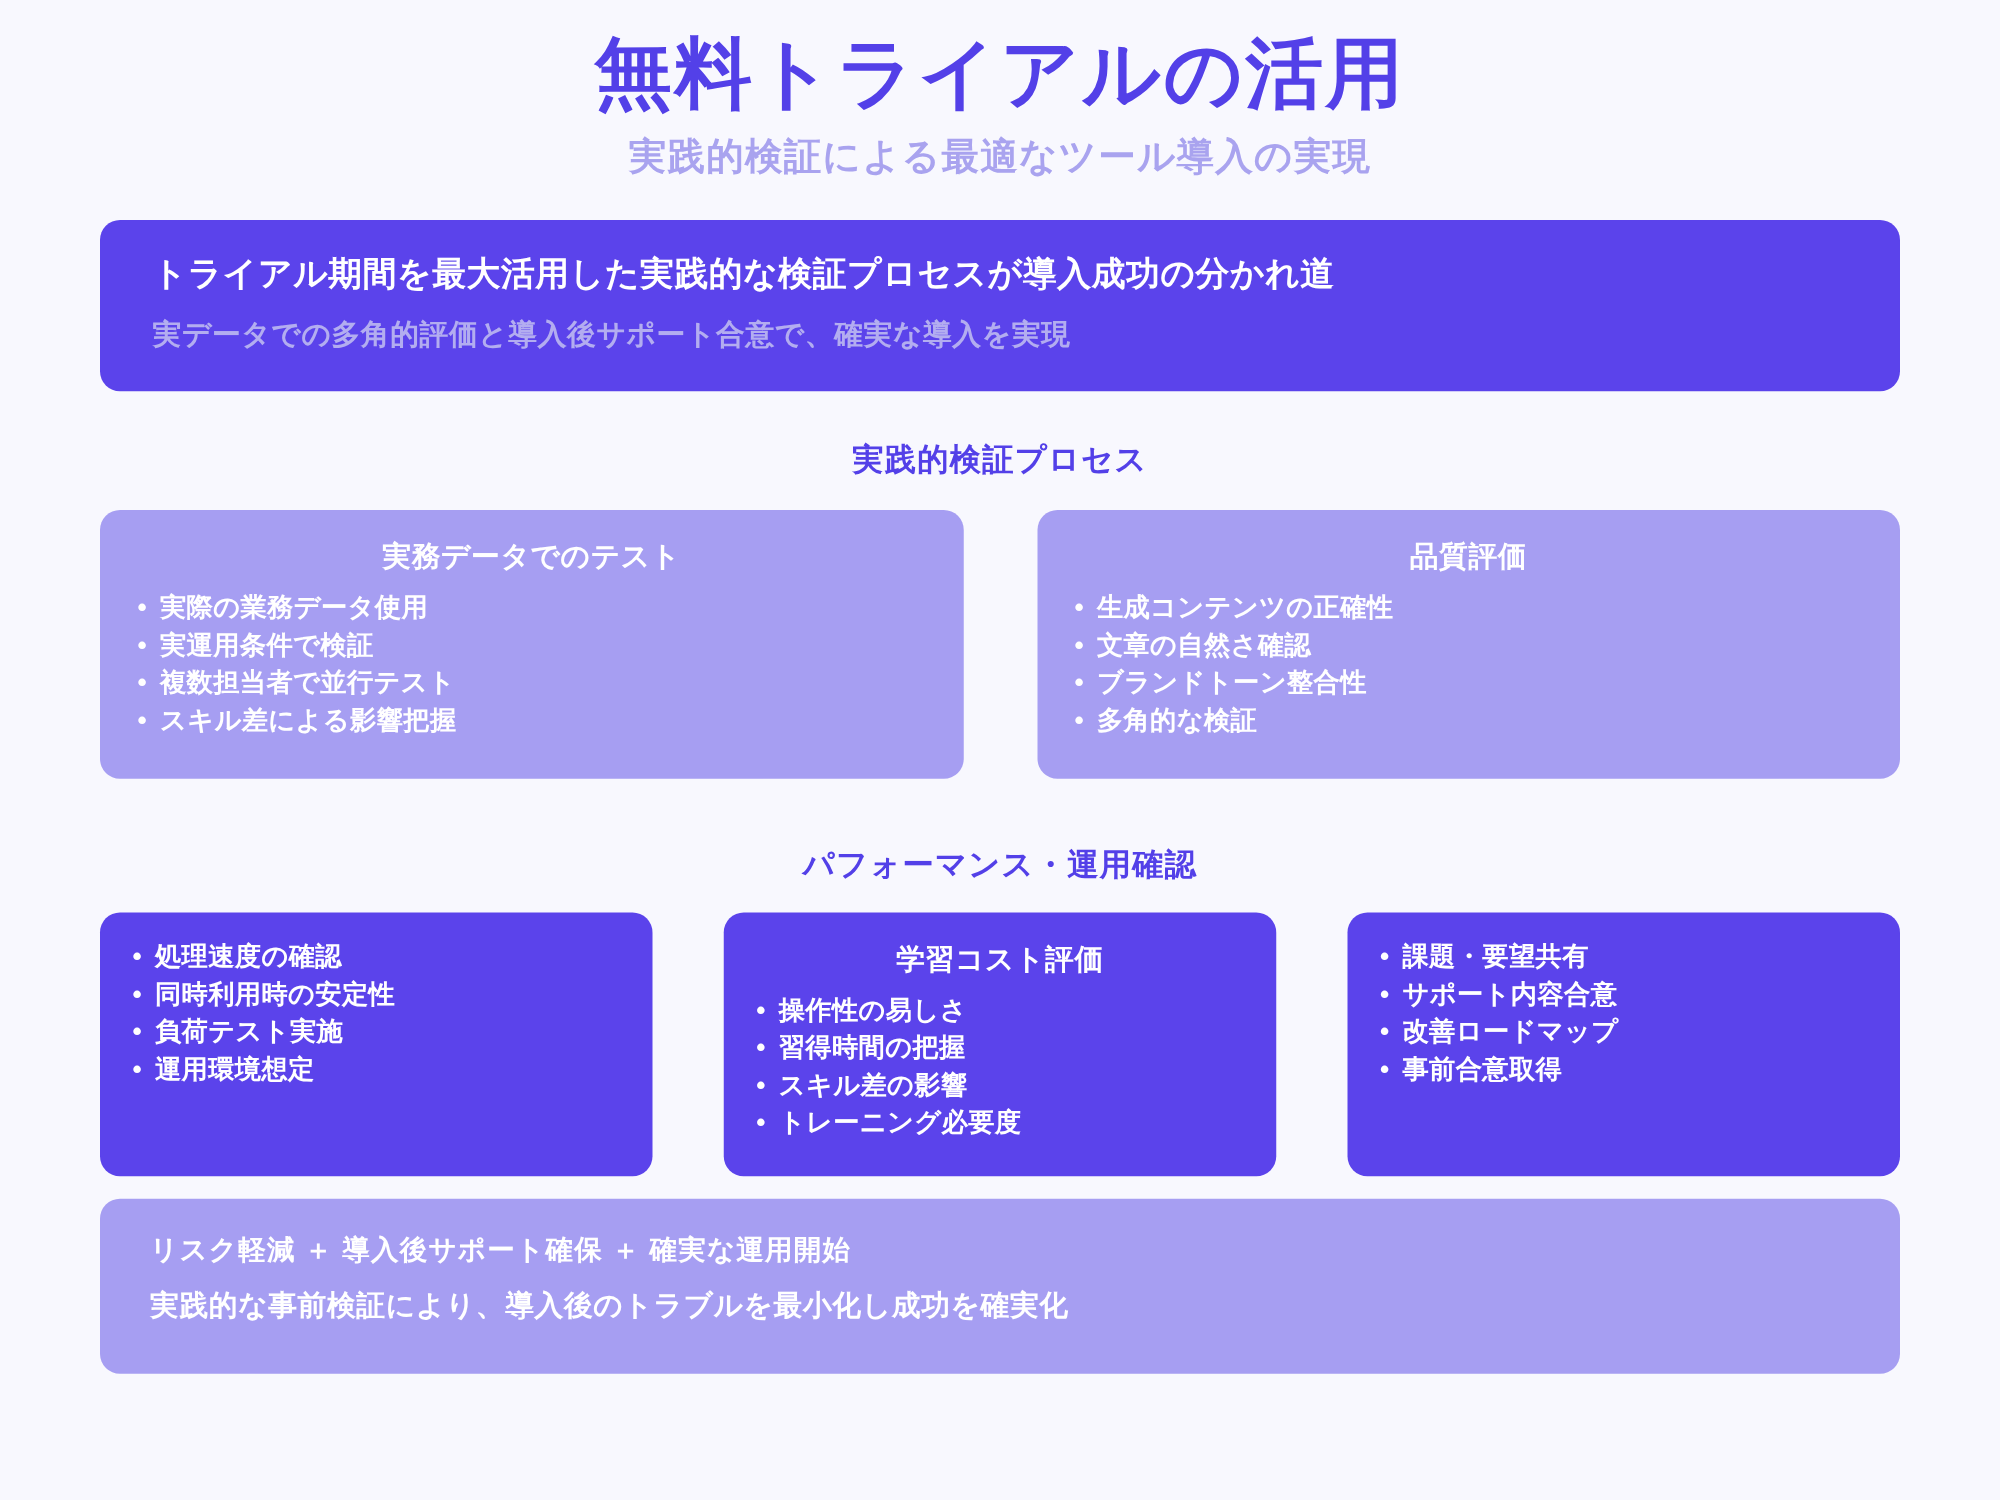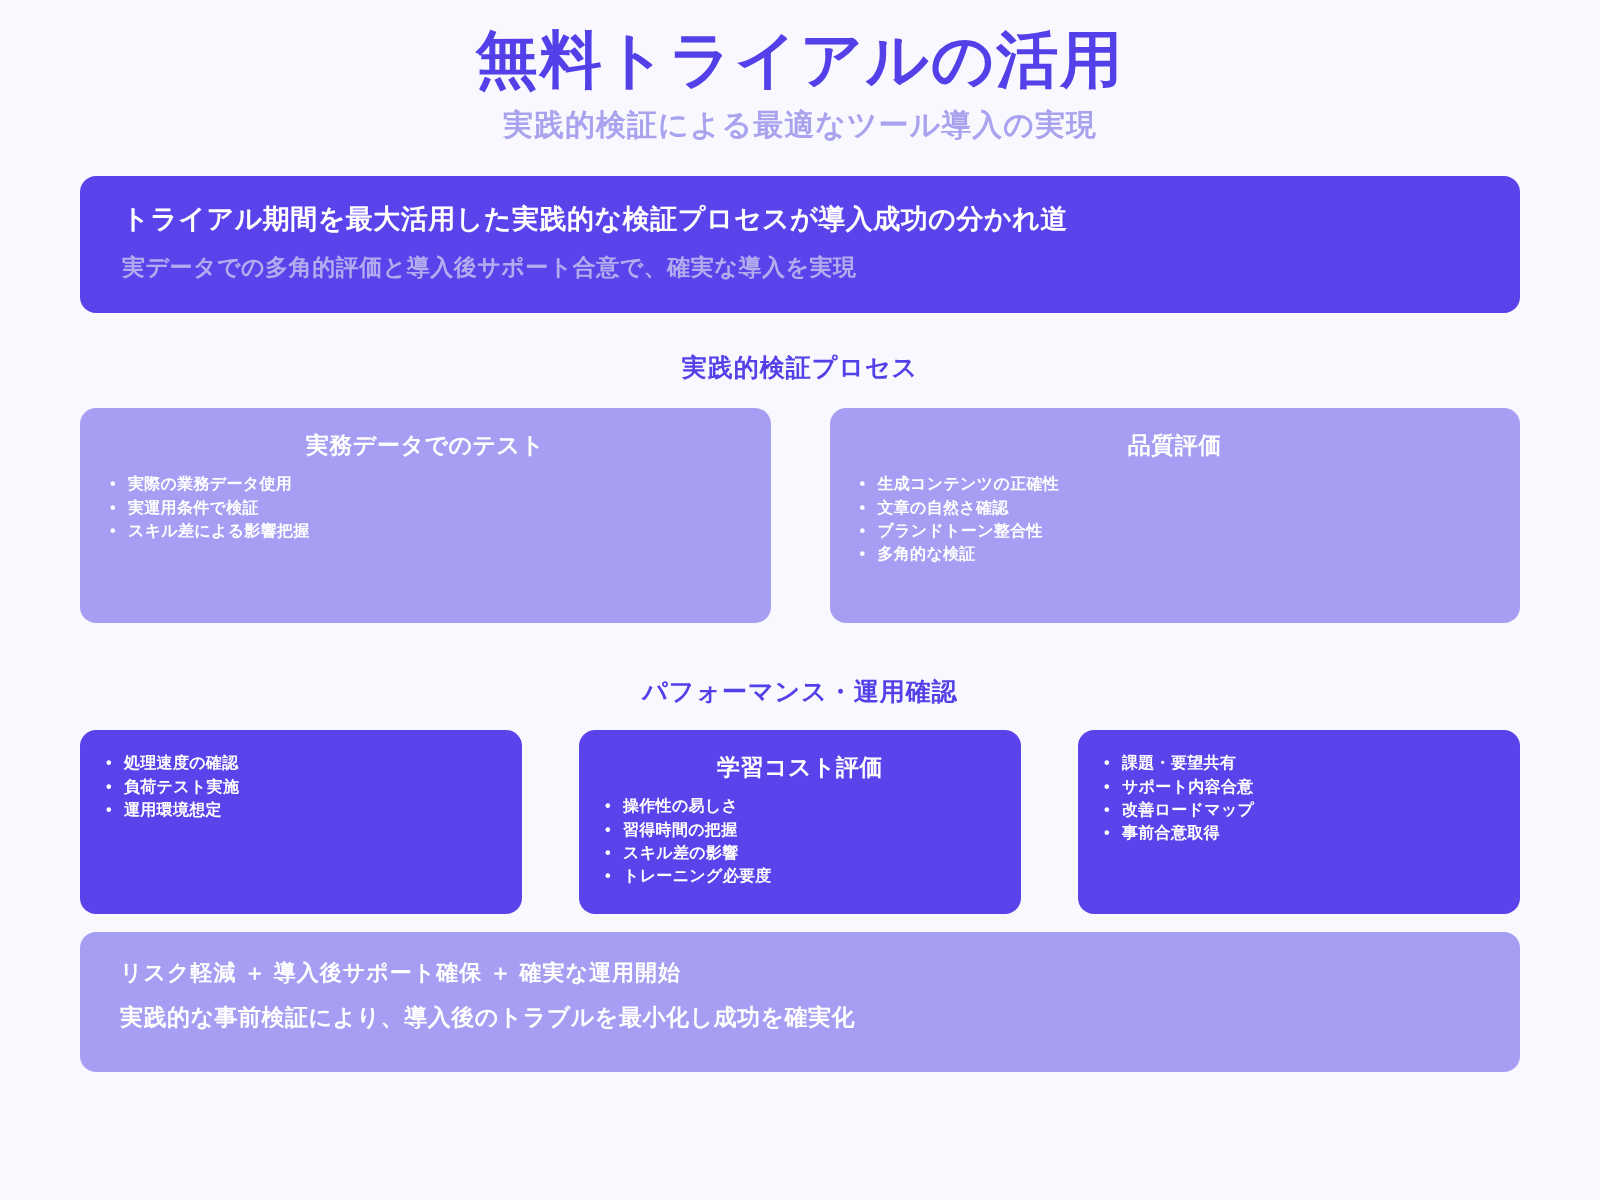--- a/index.html
+++ b/index.html
@@ -110,21 +110,21 @@
     font-weight:700;
     letter-spacing:.5px;
     margin-bottom:12px;
   }
 
   .card-list { list-style:none; }
 
   .card-list li {
     position:relative;
     color:#ffffff;
-    font-size:16px;
+    font-size:21px;
     font-weight:700;
     letter-spacing:.3px;
     line-height:1.33;
     padding-left:20px;
     margin-bottom:2px;
   }
 
   .card-list li::before {
     content:"•";
     position:absolute;
@@ -178,20 +178,21 @@
 
   <div class="section-heading sh-1">実践的検証プロセス</div>
 
   <div class="row row-2cards">
 
     <div class="card card-light">
       <div class="card-title">実務データでのテスト</div>
       <ul class="card-list">
         <li>実際の業務データ使用</li>
         <li>実運用条件で検証</li>
+        <li>複数担当者で並行テスト</li>
         <li>スキル差による影響把握</li>
       </ul>
     </div>
 
     <div class="card card-light">
       <div class="card-title">品質評価</div>
       <ul class="card-list">
         <li>生成コンテンツの正確性</li>
         <li>文章の自然さ確認</li>
         <li>ブランドトーン整合性</li>
@@ -201,20 +202,21 @@
 
   </div>
 
   <div class="section-heading sh-2">パフォーマンス・運用確認</div>
 
   <div class="row row-3cards">
 
     <div class="card card-dark">
       <ul class="card-list">
         <li>処理速度の確認</li>
+        <li>同時利用時の安定性</li>
         <li>負荷テスト実施</li>
         <li>運用環境想定</li>
       </ul>
     </div>
 
     <div class="card card-dark">
       <div class="card-title">学習コスト評価</div>
       <ul class="card-list">
         <li>操作性の易しさ</li>
         <li>習得時間の把握</li>

